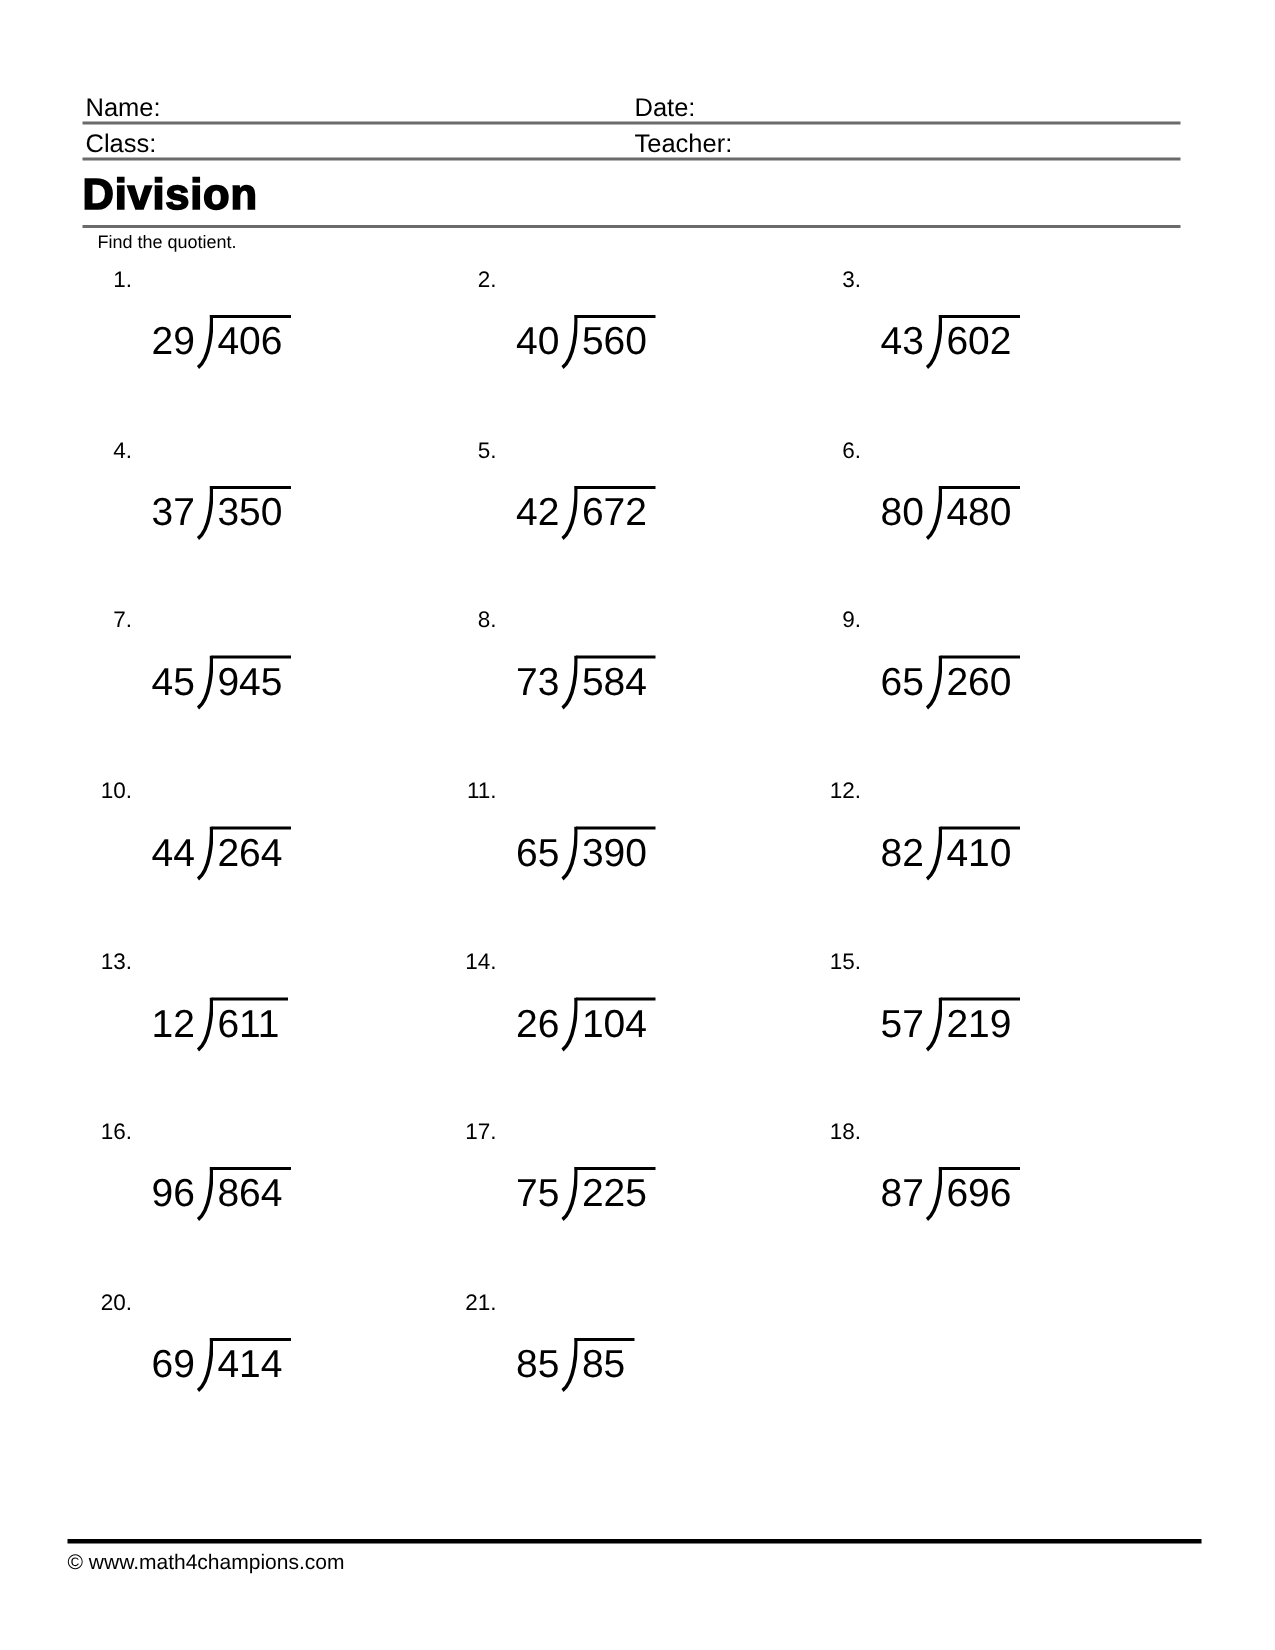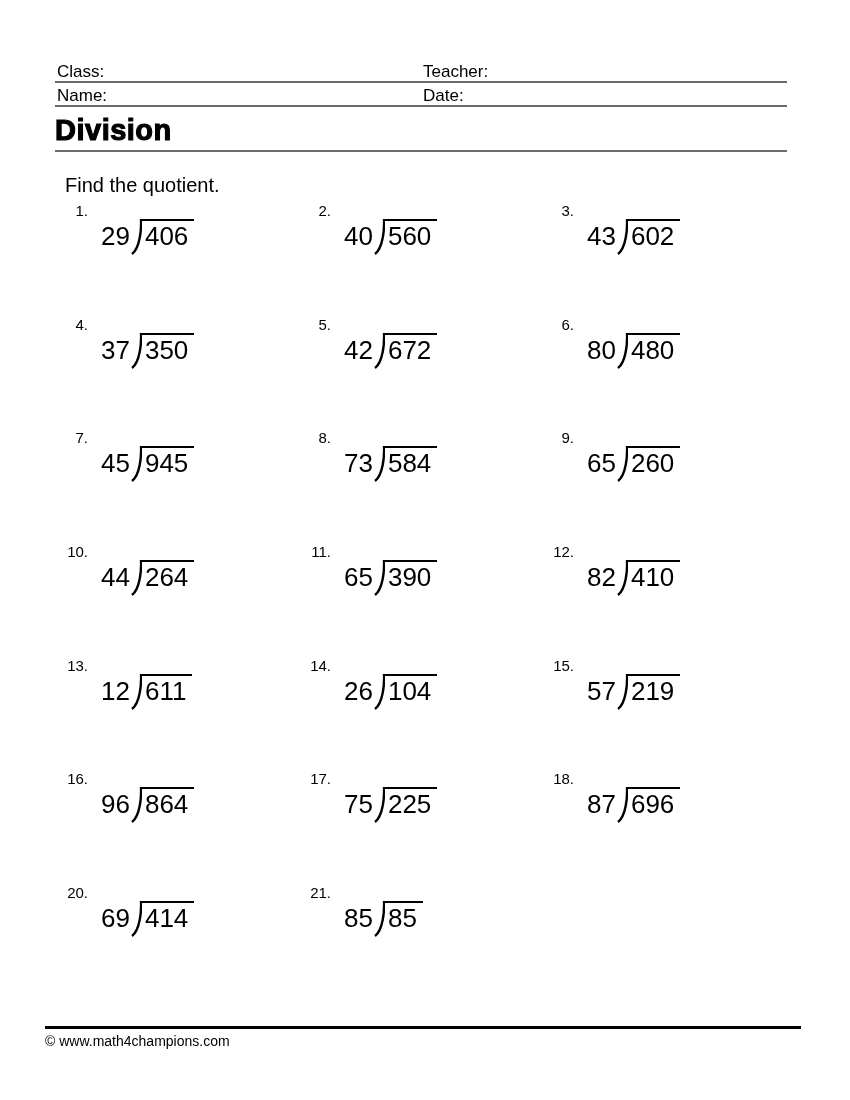--- a/index.html
+++ b/index.html
@@ -33,42 +33,41 @@
     font-weight: bold;
     letter-spacing: 0.5px;
     -webkit-text-stroke: 1.1px #000;
     padding-top: 7px;
     padding-bottom: 3px;
     border-bottom: 2px solid #6b6b6b;
     line-height: 33px;
   }
   
   .instruction {
-    margin-top: 24px;
     margin-left: 10px;
-    font-size: 20px;
+    font-size: 12px;
     line-height: 19px;
   }
   
   .grid {
     margin-top: 8px;
     display: grid;
     grid-template-columns: 243px 243px 243px;
     grid-auto-rows: 113.7px;
   }
   .cell { position: relative; }
   .p-label {
     font-size: 15px;
     line-height: 16px;
     width: 33px;
     text-align: right;
   }
   .expr {
     margin-left: 46px;
-    margin-top: 0;
+    margin-top: 15px;
     display: inline-flex;
     align-items: flex-start;
     font-size: 26px;
     line-height: 1;
     white-space: nowrap;
   }
   .divisor { padding-top: 4px; }
   .bracket {
     width: 12px;
     height: 37px;
@@ -92,36 +91,36 @@
     line-height: 16px;
   }
 </style>
 </head>
 <body>
 
 <div class="page">
 
   <div class="hdr-row">
     <div class="hdr-left">
+      <span>Name:</span>
+    </div>
+    <div class="hdr-right">
+      <span>Date:</span>
+    </div>
+  </div>
+
+  <div class="hdr-row">
+    <div class="hdr-left">
       <span>Class:</span>
     </div>
     <div class="hdr-right">
       <span>Teacher:</span>
     </div>
   </div>
 
-  <div class="hdr-row">
-    <div class="hdr-left">
-      <span>Name:</span>
-    </div>
-    <div class="hdr-right">
-      <span>Date:</span>
-    </div>
-  </div>
-
   <div class="title-block">Division</div>
 
   <div class="instruction">Find the quotient.</div>
 
   <div class="grid">
   <div class="cell">
     <div class="p-label">1.</div>
     <div class="expr">
       <span class="divisor">29</span>
       <svg class="bracket" viewBox="0 0 12 37" preserveAspectRatio="none" aria-hidden="true">

